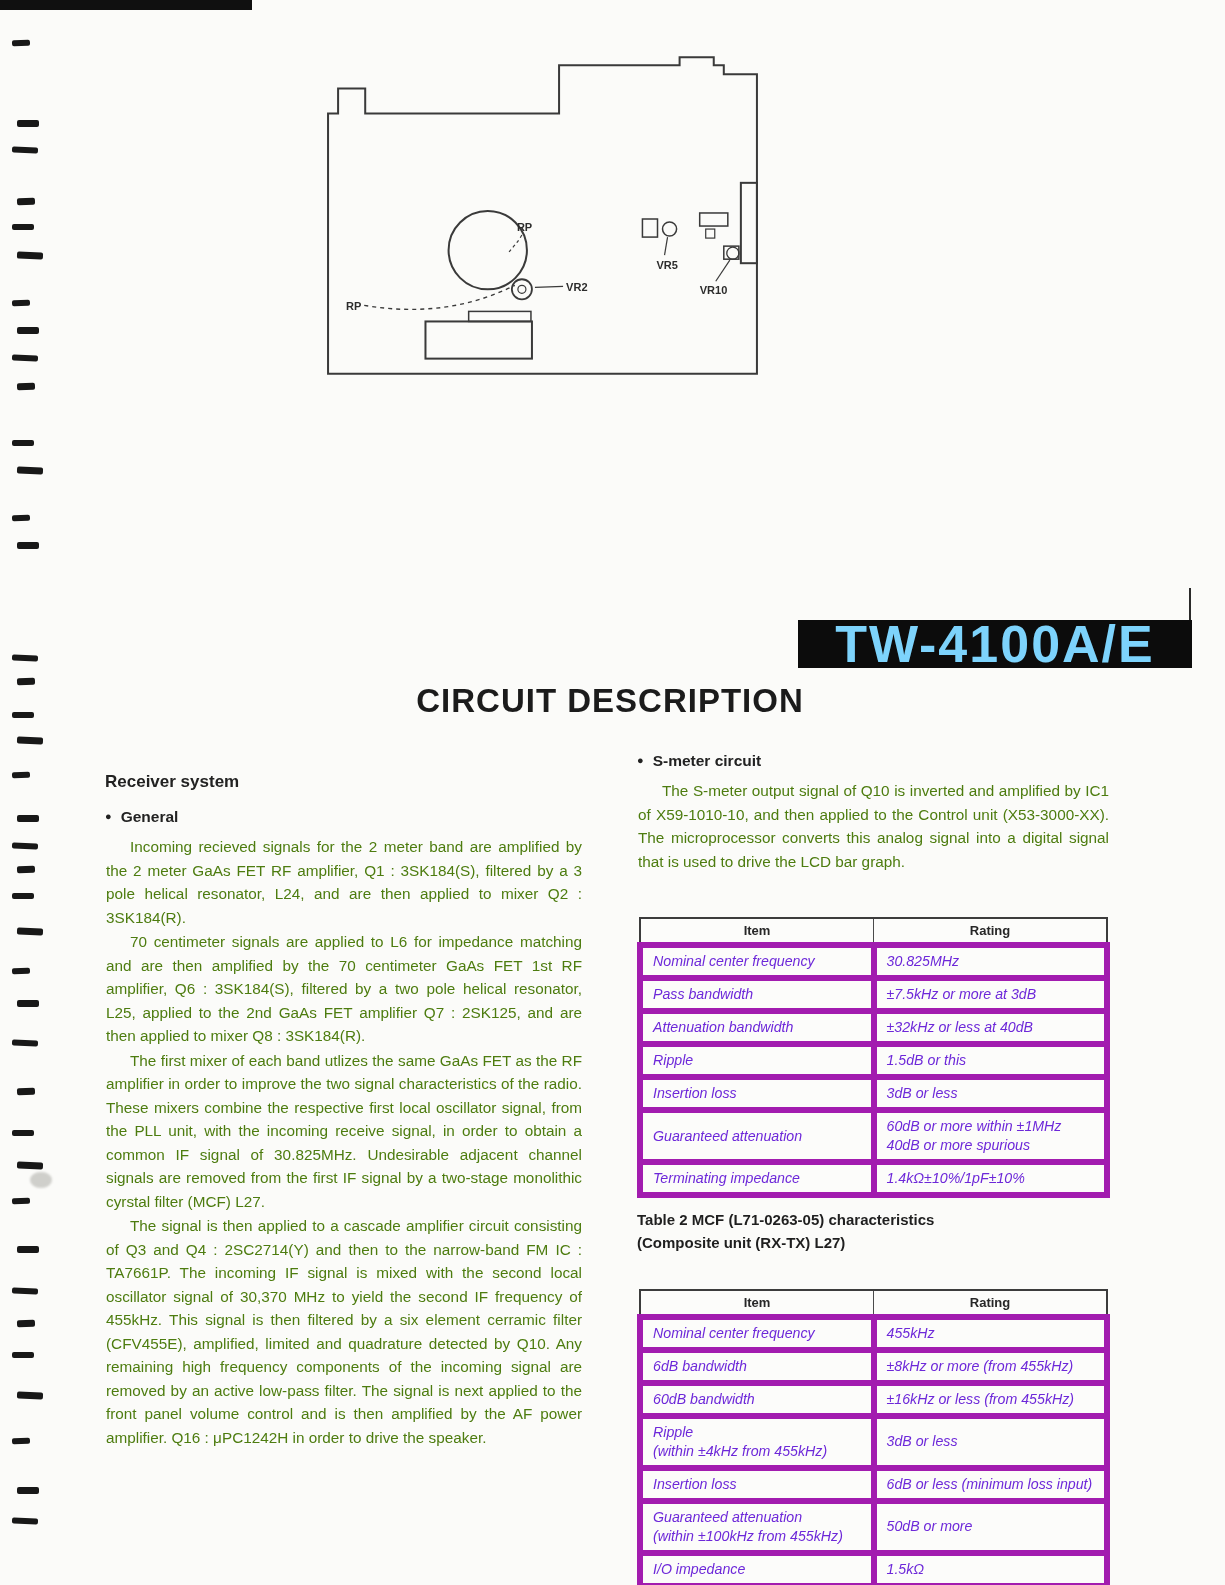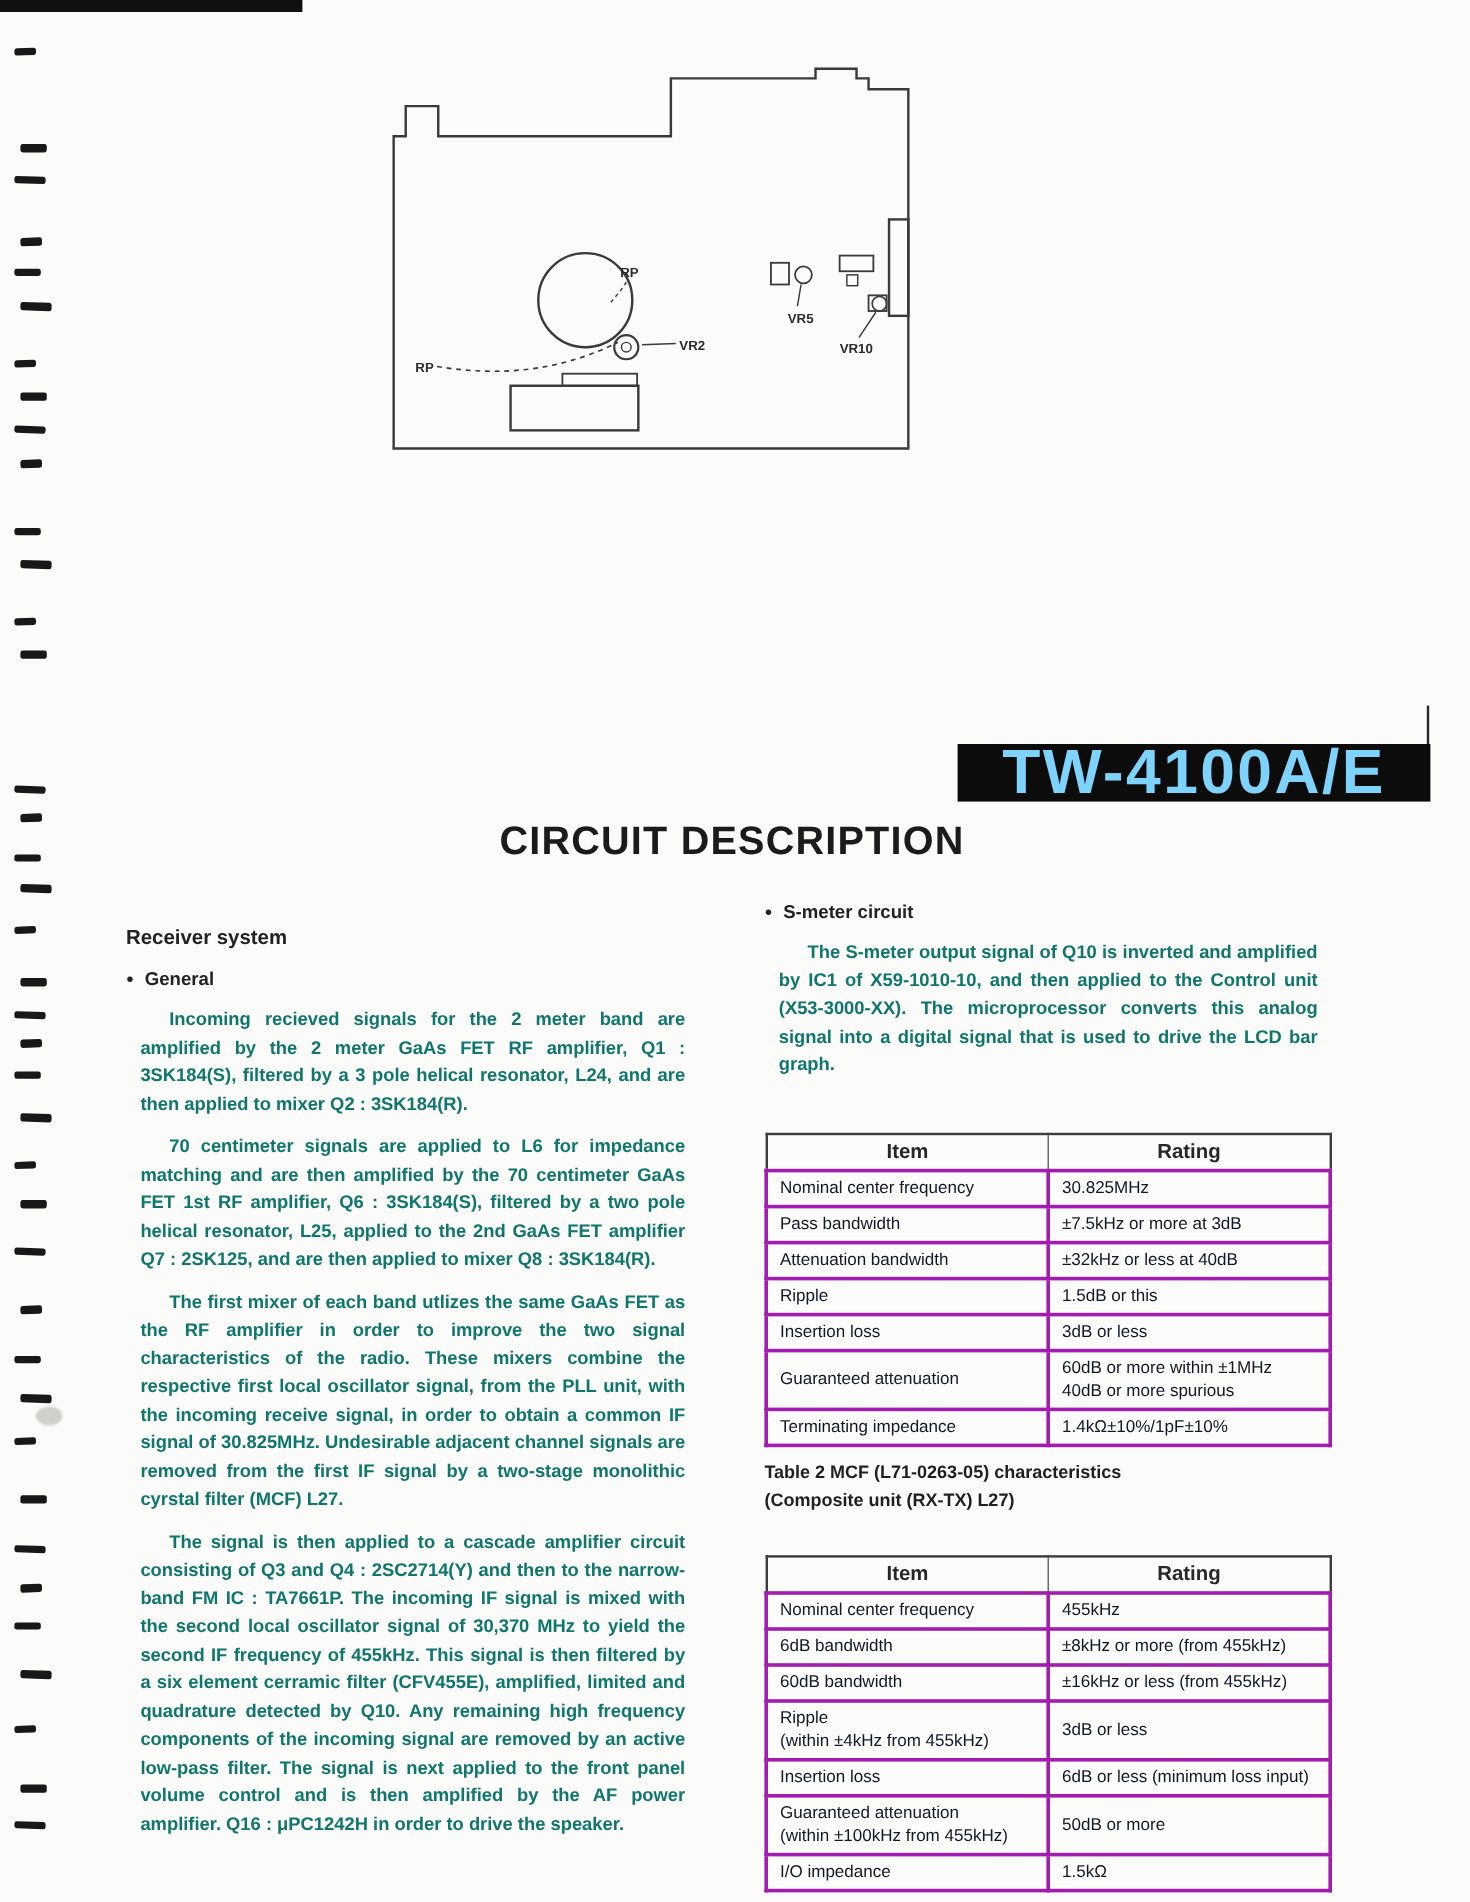--- a/index.html
+++ b/index.html
@@ -36,31 +36,31 @@
   
   .col { position:absolute; }
   .col-left  { left:105px; top:772px; width:478px; }
   .col-right { left:637px; top:752px; width:473px; }
 
   .section-title { font-size:17px; font-weight:bold; color:#222; margin-bottom:16px; }
   .bullet-heading { font-size:15.5px; font-weight:bold; color:#222; margin-bottom:9px; }
   .bullet-heading .bullet { font-size:11px; vertical-align:2px; margin-right:9px; }
   p.body {
     font-size:15.3px; line-height:23.5px; text-align:justify; text-indent:24px;
-    color:#0f766e; margin:12px;font-weight:bold;
+    color:#4d7c0f; margin:1px;
   }
 
   table { width:100%; border-collapse:collapse; border:2px solid #3c3c3c; background:#fcfcfa; }
   th {
-    border:1px solid #4a4a4a; font-size:17px; font-weight:bold; text-align:center;
+    border:1px solid #4a4a4a; font-size:13px; font-weight:bold; text-align:center;
     padding:4px 6px; color:#272727;
   }
   td {
-    border:3px solid #a21caf; font-size:14.2px; padding:4px 10px; color:#0f172a;
-    white-space:pre-line; line-height:19px; vertical-align:middle;
+    border:6px solid #a21caf; font-size:14.2px; padding:4px 10px; color:#6d28d9;
+    white-space:pre-line; line-height:19px; vertical-align:middle;font-style:italic;
   }
   td.item { width:50%; }
   .tbl2 { margin-top:44px; }
   .tbl3 { margin-top:34px; }
   .caption { font-weight:bold; font-size:15px; color:#1f1f1f; margin-top:10px; line-height:1.55; }
 </style>
 </head>
 <body>
 
 <div class="page">

